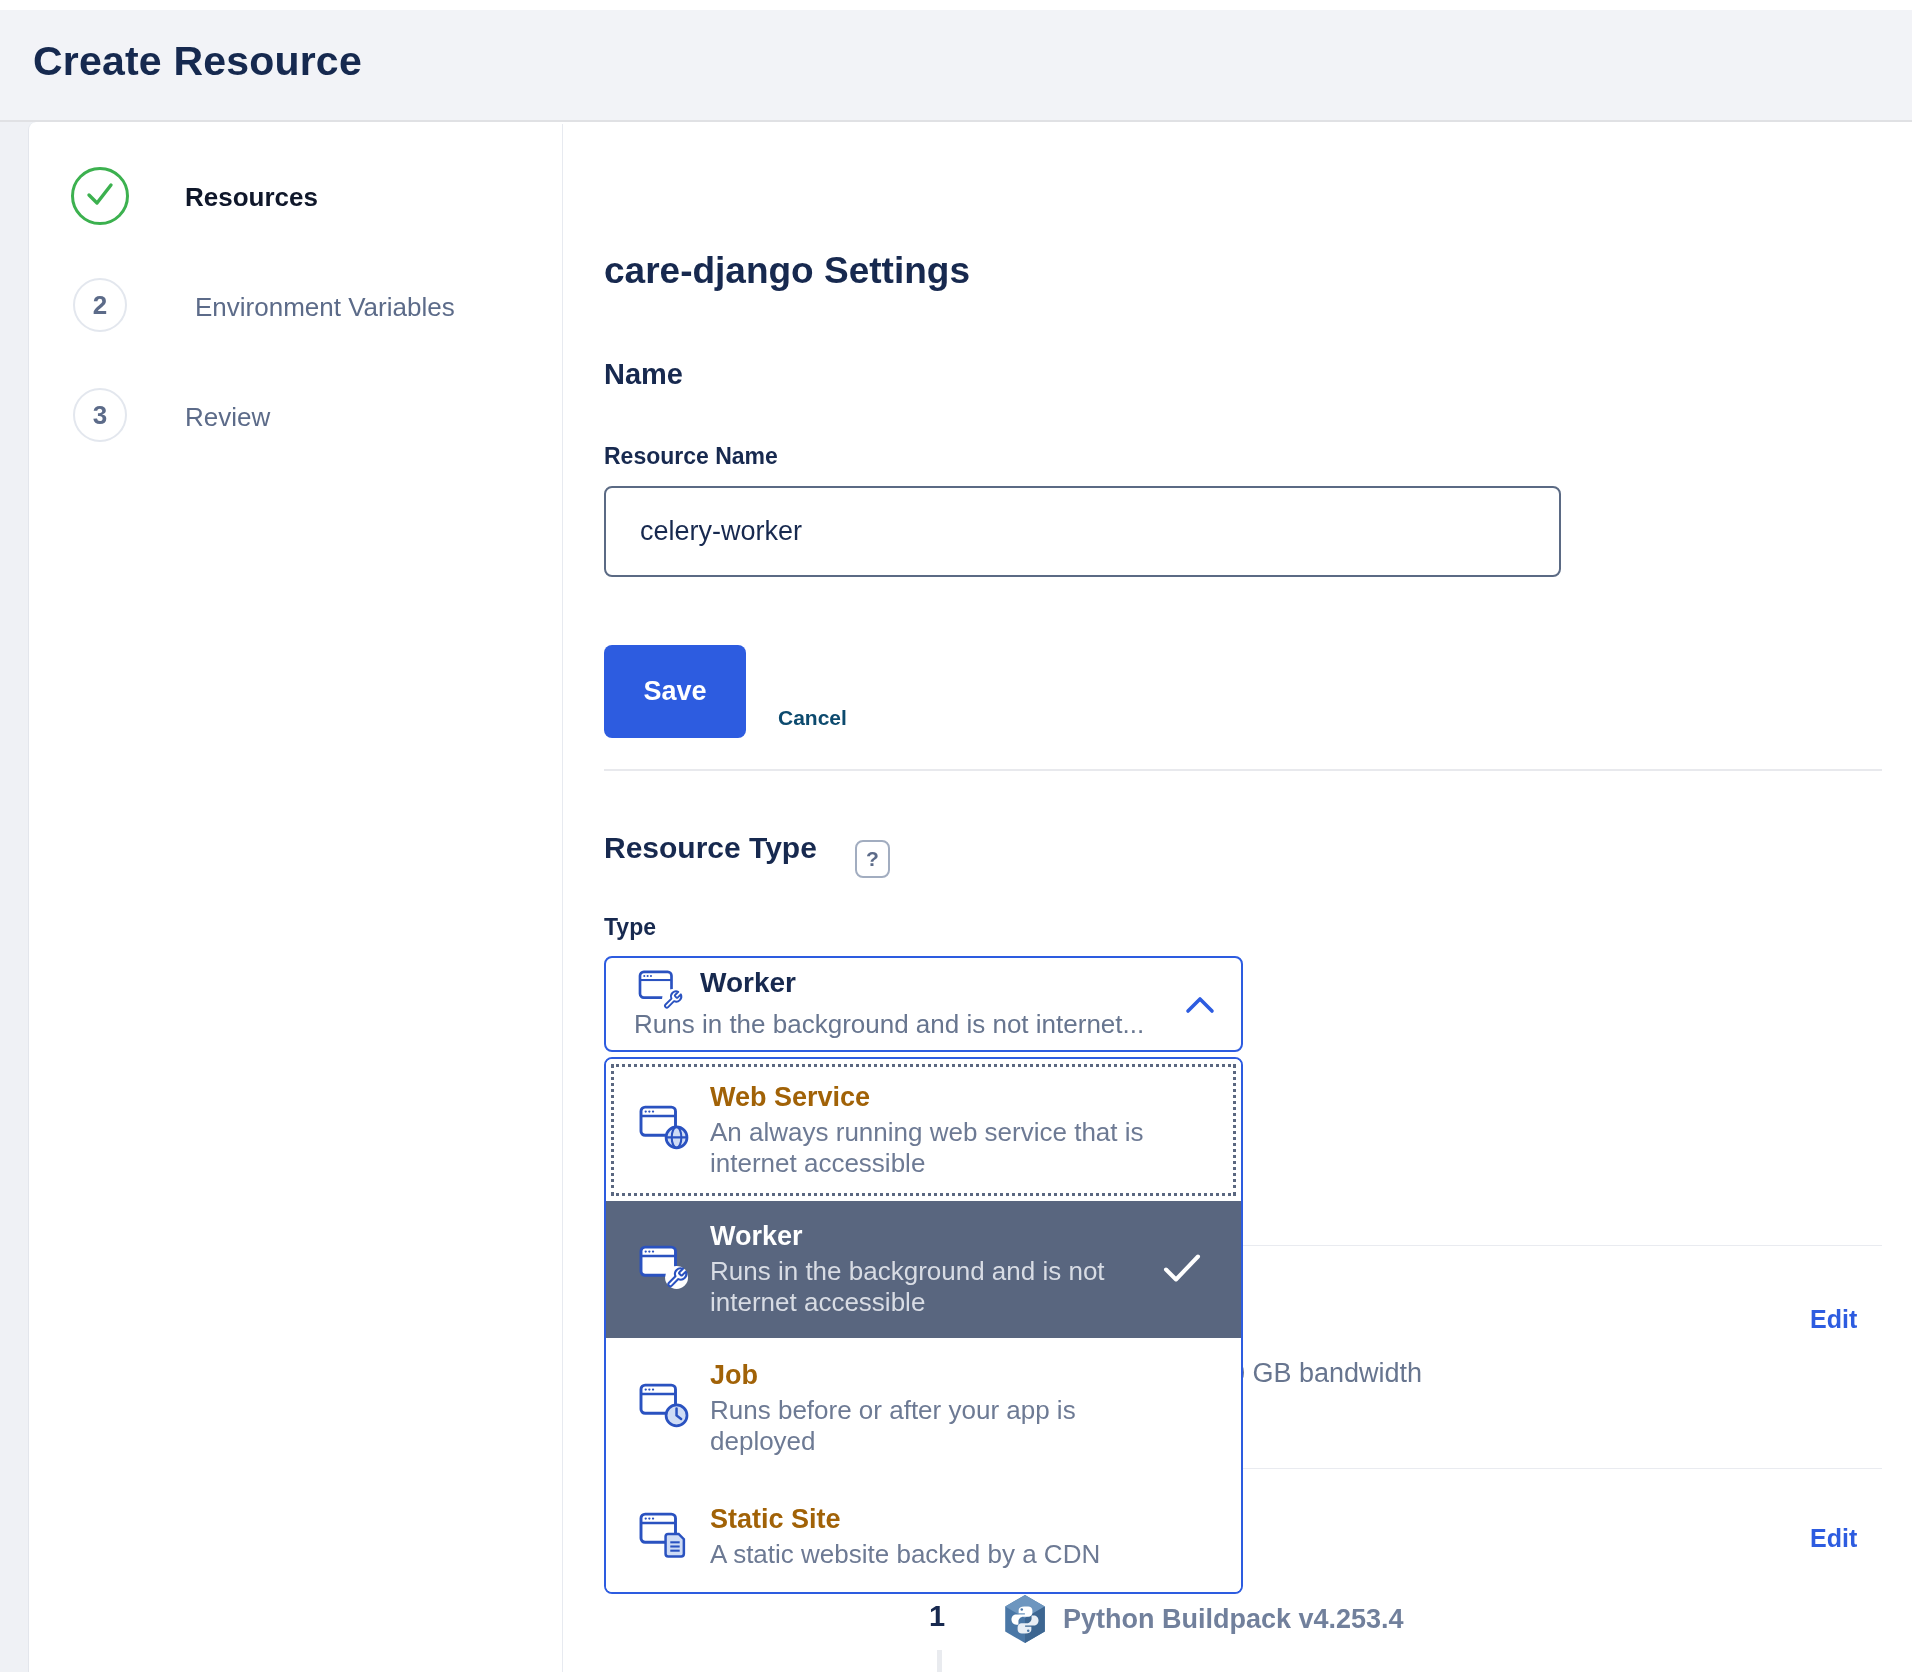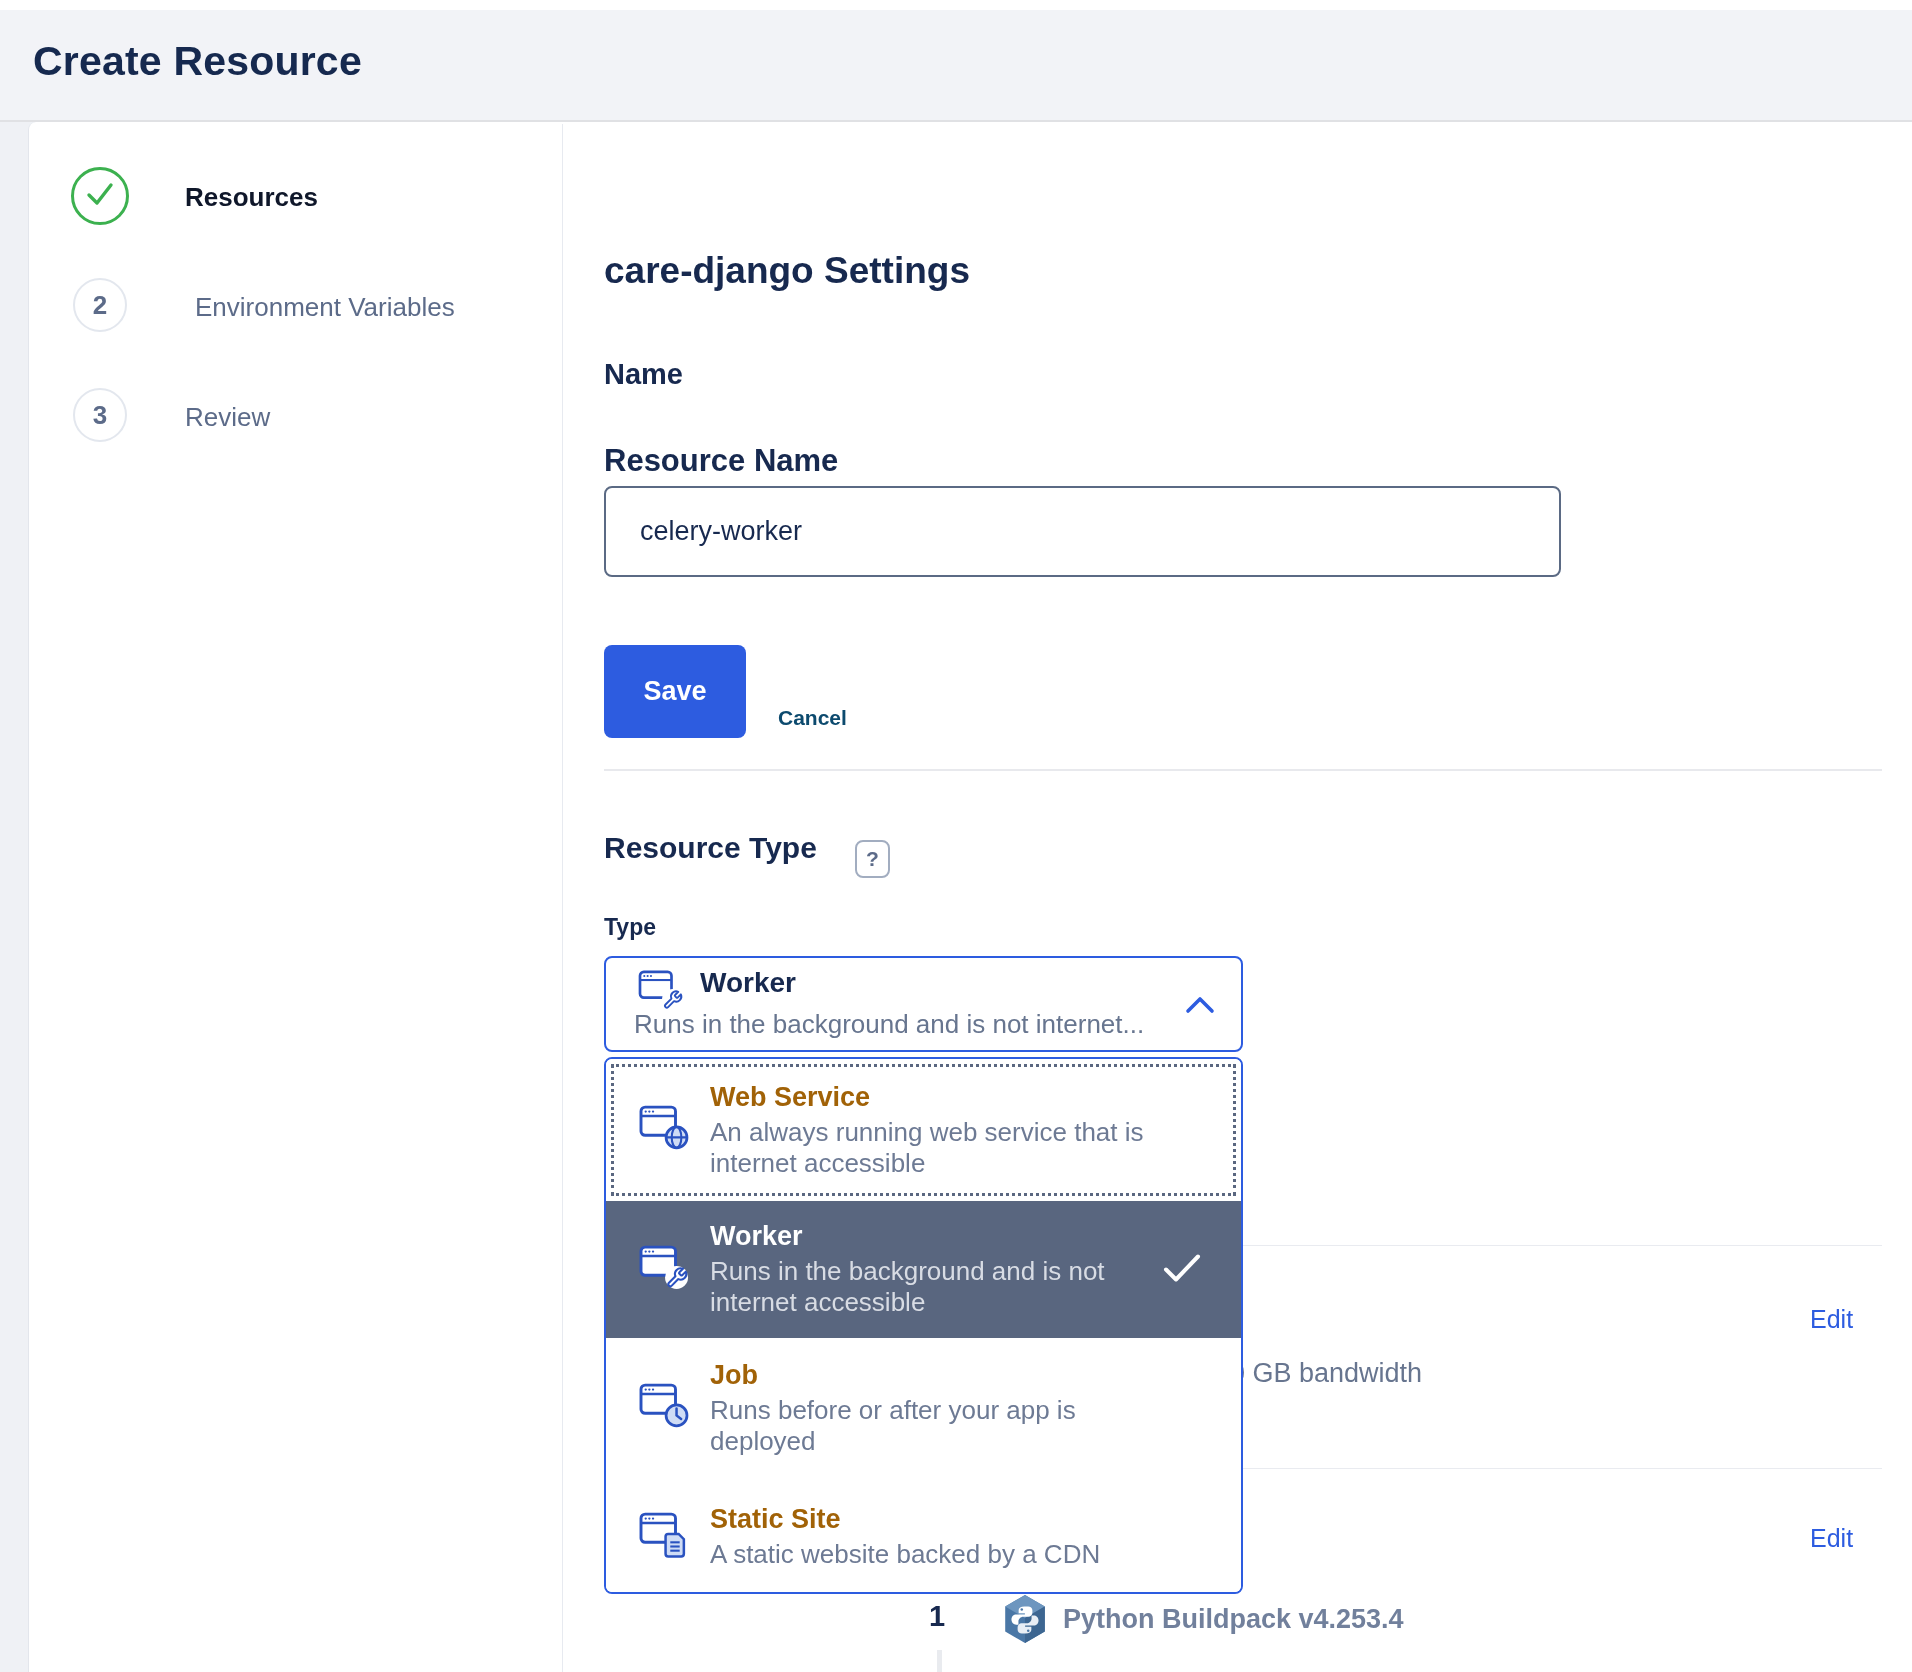--- a/index.html
+++ b/index.html
@@ -29,21 +29,21 @@
   .step-circle.todo { width:54px; height:54px; border:2px solid #e3e7ee; font-size:26px; font-weight:600; color:#5c6b89; }
   .step2 { left:73px; top:278px; }
   .step3 { left:73px; top:388px; }
   .step-label { font-size:26px; }
   .step-label.active { font-weight:bold; color:#0f172a; }
   .step-label.inactive { font-weight:500; color:#5c6b89; }
 
   
   .settings-heading { left:604px; top:226px; font-size:37px; font-weight:bold;margin-top:24px; }
   .section-heading { font-size:29px; font-weight:bold; }
-  .field-label { font-size:31px; font-weight:bold; }
+  .field-label { font-size:23px; font-weight:bold; }
   .name-input {
     left:604px; top:486px; width:957px; height:91px;
     border:2px solid #5b6a84; border-radius:8px; background:#fff;
     padding:0 34px; font-size:27px; color:#17294f;
     font-family:"Liberation Sans", sans-serif; outline:none;
   }
   .save-btn {
     left:604px; top:645px; width:142px; height:93px;
     background:#2d5ce0; color:#fff; border:none; border-radius:8px;
     font-size:27px; font-weight:600; font-family:"Liberation Sans", sans-serif; cursor:pointer;
@@ -85,21 +85,21 @@
   .opt-worker { height:137px; background:#59667f; position:relative; }
   .opt-worker .opt-title { color:#ffffff; }
   .opt-worker .opt-desc { color:#d8dce4; }
   .opt-static { height:118px; }
   .opt-job { height:140px; }
   .check-wrap { position:absolute; right:40px; top:50%; transform:translateY(-50%); }
 
   
   .bg-frag { z-index:1; }
   .bandwidth-text { left:1230px; top:1358px; font-size:27px; color:#67758f; white-space:nowrap; }
-  .edit-link { width:60px; font-size:25px; font-weight:normal; color:#2d5ce0; cursor:pointer; }
+  .edit-link { width:60px; font-size:25px; font-weight:bold; color:#2d5ce0; cursor:pointer; }
   .bp-index { left:924px; top:1600px; width:26px; text-align:center; font-size:29px; font-weight:bold; color:#17294f; }
   .bp-name { left:1063px; top:1604px; font-size:27px; font-weight:700; color:#71809c; }
   .bp-connector { left:937px; top:1650px; width:5px; height:22px; background:#e9ebef; }
 </style>
 </head>
 <body>
 
 <div class="abs top-sliver"></div>
 <div class="abs topbar"></div>
 <div class="abs page-title">Create Resource</div>

